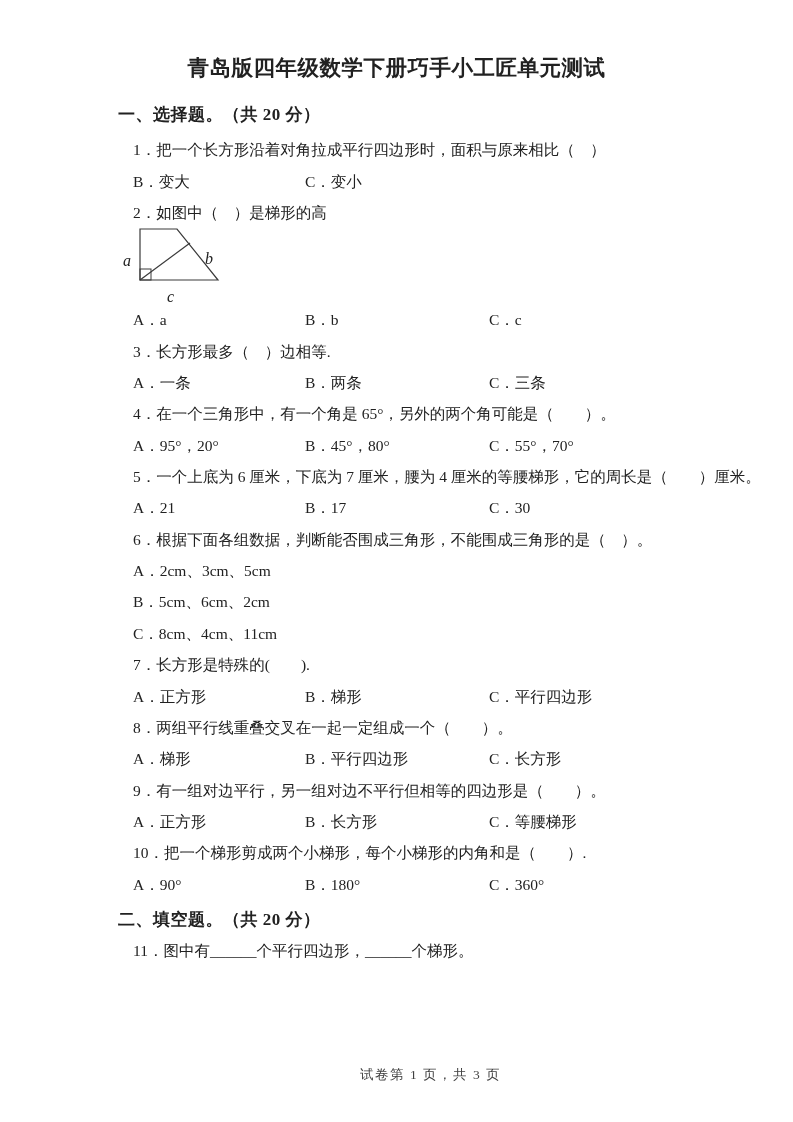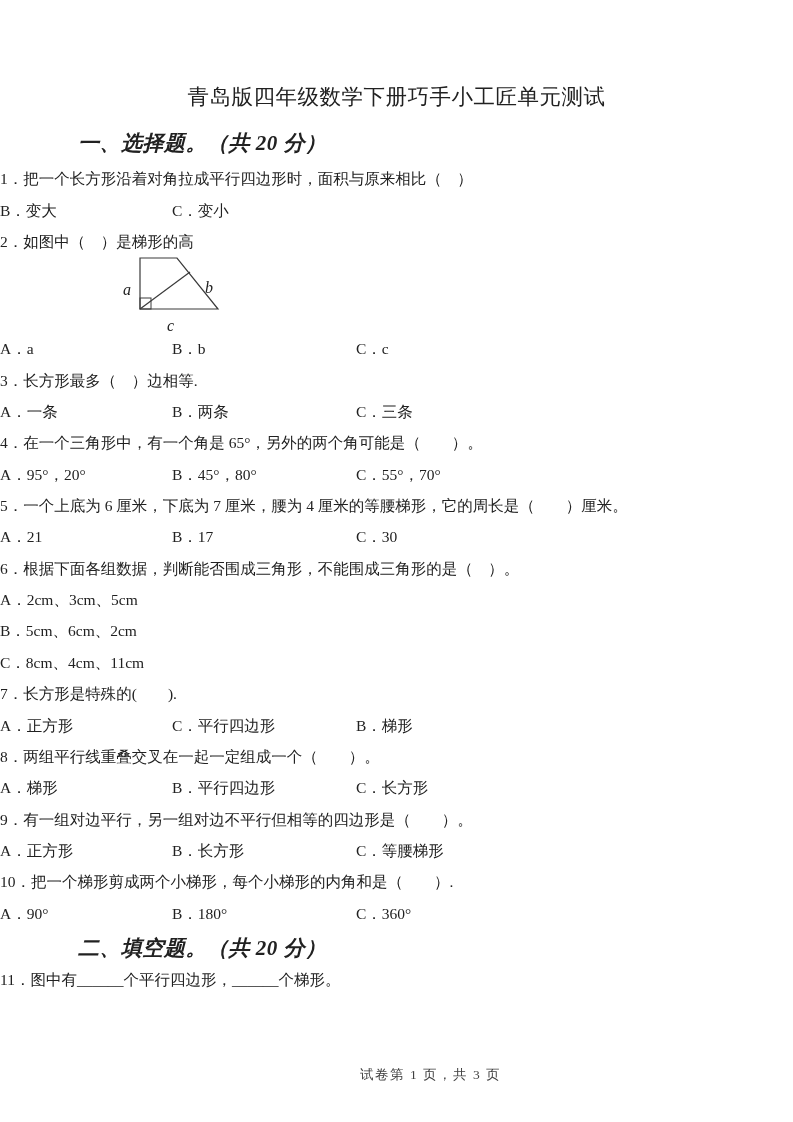--- a/index.html
+++ b/index.html
@@ -6,40 +6,40 @@
   .page{
     position:relative;
     width:793px;height:1122px;
     background:#ffffff;
     overflow:hidden;
     font-family:"Liberation Serif","DejaVu Serif",serif;
     color:#212121;
     -webkit-font-smoothing:antialiased;
   }
   .title{
-    padding-top:82px;
+    padding-top:53px;
     text-align:center;
     font-size:21.5px;
-    font-weight:400;
+    font-weight:700;
     line-height:30px;
     letter-spacing:0.5px;
   }
   .sec-heading{
     margin-top:16px;
-    padding-left:78px;
-    font-size:21px;
+    padding-left:118px;
+    font-size:17px;
     font-weight:700;
     line-height:31.35px;
     letter-spacing:0.5px;
-    font-style:italic;
   }
   .body-block{margin-top:4px;}
   .line{
     line-height:31.35px;
     height:31.35px;
+    padding-left:133px;
     font-size:15.5px;
     white-space:nowrap;
   }
   .opts{
     display:grid;
     grid-template-columns:172px 184px 1fr;
   }
   .opts .opt{display:block;}
   .fig-wrap{
     height:76px;
@@ -131,22 +131,22 @@
       <div class="line">6．根据下面各组数据，判断能否围成三角形，不能围成三角形的是（　）。</div>
       <div class="line">A．2cm、3cm、5cm</div>
       <div class="line">B．5cm、6cm、2cm</div>
       <div class="line">C．8cm、4cm、11cm</div>
     </div>
 
     <div>
       <div class="line">7．长方形是特殊的(　　).</div>
       <div class="line opts">
         <span class="opt">A．正方形</span>
+        <span class="opt">B．梯形</span>
         <span class="opt">C．平行四边形</span>
-        <span class="opt">B．梯形</span>
       </div>
     </div>
 
     <div>
       <div class="line">8．两组平行线重叠交叉在一起一定组成一个（　　）。</div>
       <div class="line opts">
         <span class="opt">A．梯形</span>
         <span class="opt">B．平行四边形</span>
         <span class="opt">C．长方形</span>
       </div>

